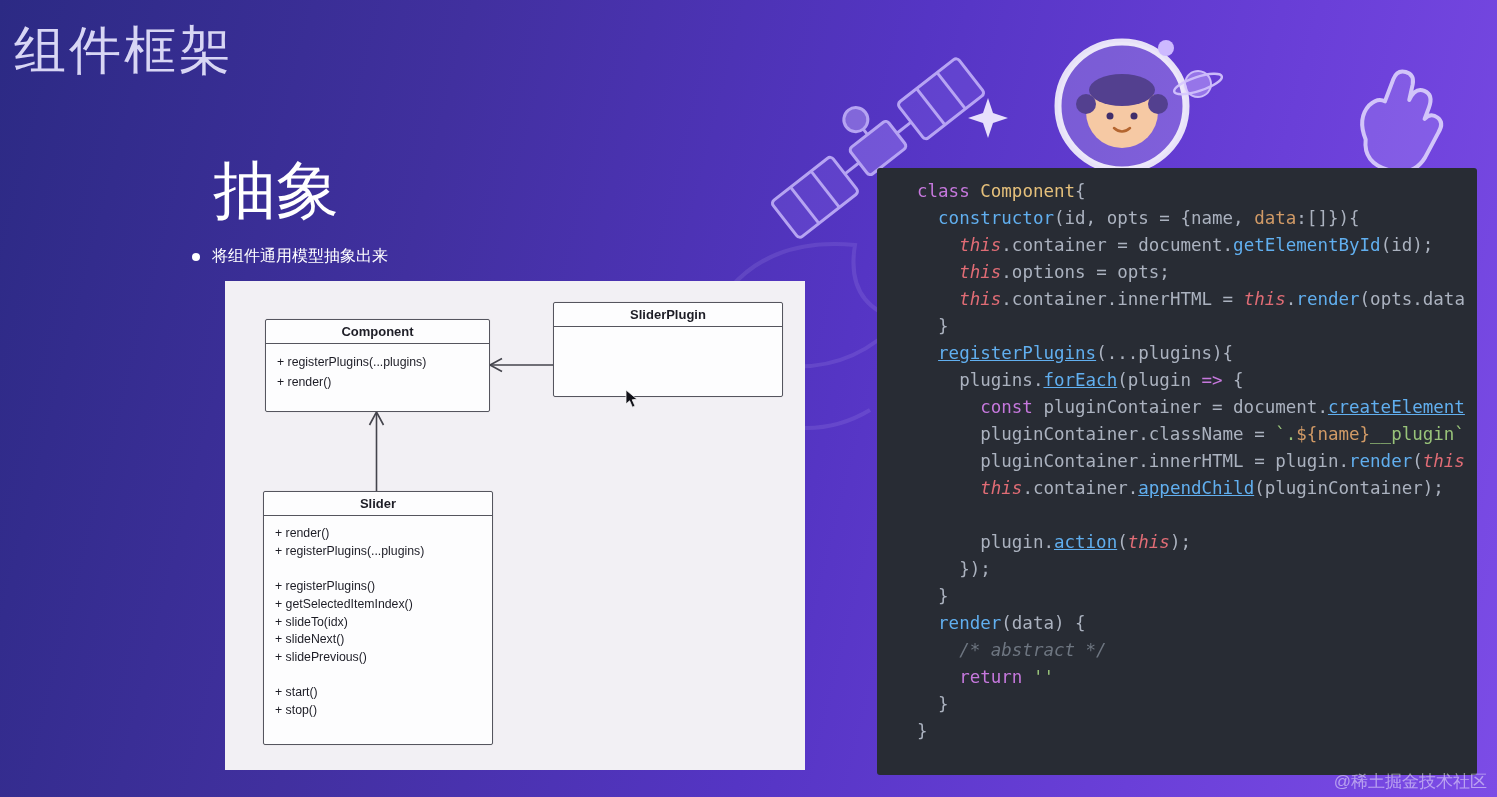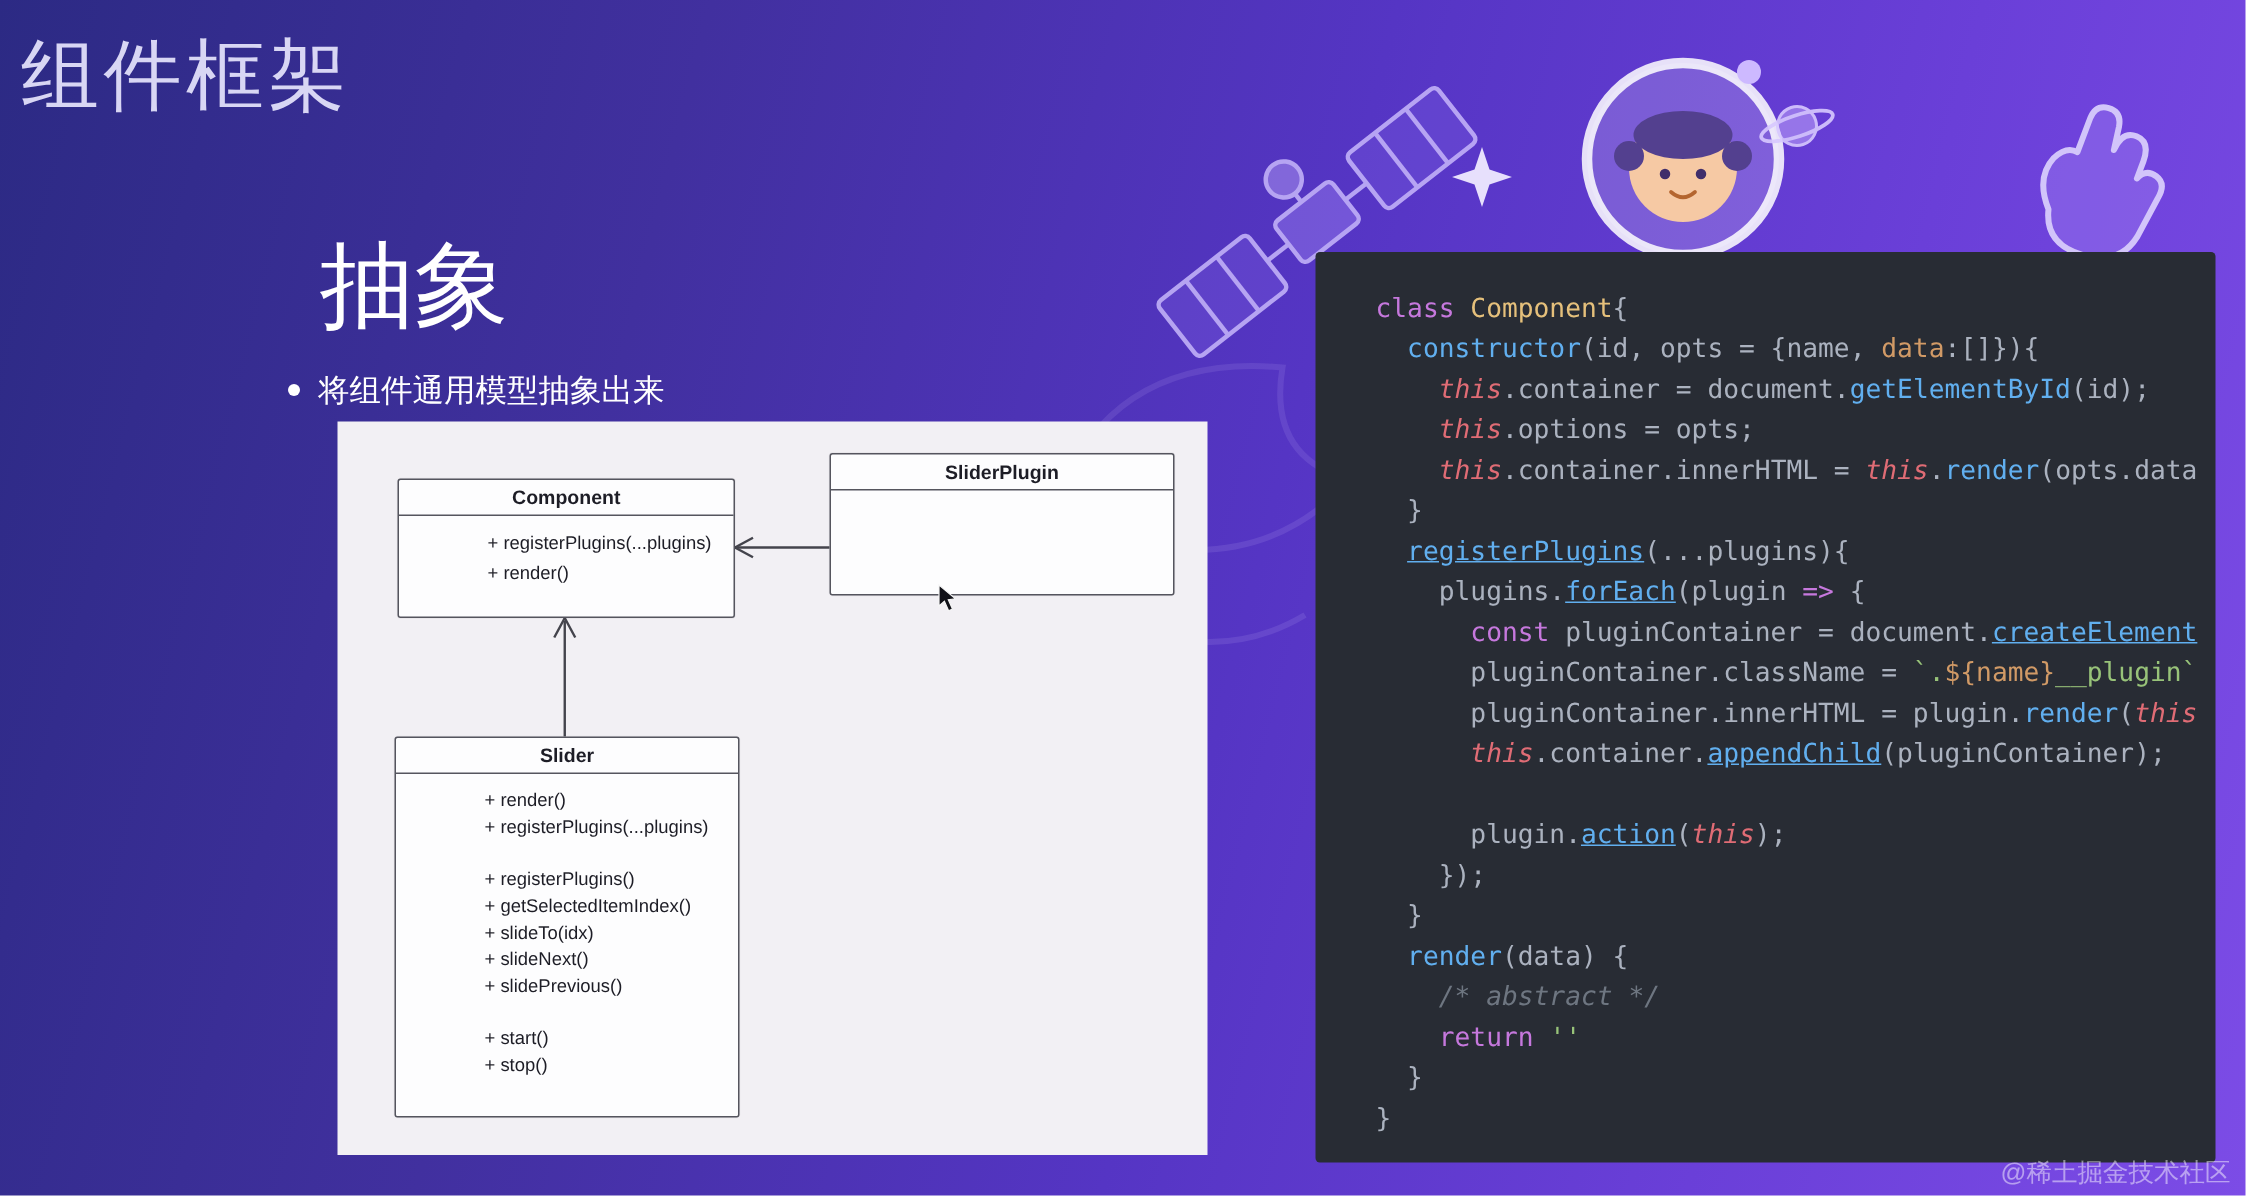--- a/index.html
+++ b/index.html
@@ -9,46 +9,46 @@
     background:linear-gradient(104deg,#2c2a84 0%,#41309f 28%,#5535c4 55%,#6a3fd8 78%,#7c4ce6 100%);
   }
   .decor{position:absolute;left:0;top:0;width:1497px;height:797px;pointer-events:none;}
   .slide-title{
     position:absolute;left:14px;top:16px;font-size:52px;color:#d8d6f4;
     font-weight:400;letter-spacing:3px;
   }
   .section-title{position:absolute;left:213px;top:148px;font-size:63px;color:#ffffff;font-weight:400;}
   .bullet-row{position:absolute;left:192px;top:246px;display:flex;align-items:center;color:#ffffff;}
   .bullet-dot{width:8px;height:8px;border-radius:50%;background:#ffffff;margin-right:12px;}
-  .bullet-label{font-size:21px;text-align:center;}
+  .bullet-label{font-size:16px;text-align:center;}
   
   .diagram-panel{
     position:absolute;left:225px;top:281px;width:580px;height:489px;
     background:#f2f0f4;color:#1d1d26;
   }
   .uml-box{
     position:absolute;background:#fdfdfe;border:1.5px solid #55555e;border-radius:2px;
     box-shadow:0 0 0 0.5px rgba(0,0,0,0.05);
   }
   .uml-header{
     border-bottom:1.5px solid #55555e;text-align:center;font-weight:bold;
     font-size:13px;padding:4px 2px;
   }
-  .uml-body{padding:9px 11px 4px 11px;font-size:12.3px;margin-left:48px;}
+  .uml-body{padding:9px 11px 4px 11px;font-size:12.3px;}
   .uml-line{line-height:19.5px;min-height:19.5px;white-space:nowrap;}
   .uml-box.slider .uml-line{line-height:17.7px;min-height:17.7px;}
   .uml-connectors{position:absolute;left:0;top:0;width:580px;height:489px;}
   .mouse-cursor{position:absolute;left:400px;top:108px;width:14px;height:20px;}
   
   .code-panel{
     position:absolute;left:877px;top:168px;width:600px;height:607px;
     background:#282c34;border-radius:3px;overflow:hidden;
   }
   .code-lines{
-    padding:25px 0 0 40px;font-family:"DejaVu Sans Mono","Liberation Mono",monospace;
+    padding:10px 0 0 40px;font-family:"DejaVu Sans Mono","Liberation Mono",monospace;
     font-size:17.5px;white-space:pre;
   }
   .code-line{line-height:27px;height:27px;}
   .tk-kw{color:var(--c-kw);}
   .tk-this{color:var(--c-this);font-style:italic;}
   .tk-fn{color:var(--c-fn);}
   .tk-fnu{color:var(--c-fn);text-decoration:underline;}
   .tk-cls{color:var(--c-cls);}
   .tk-prop{color:var(--c-prop);}
   .tk-str{color:var(--c-str);}

